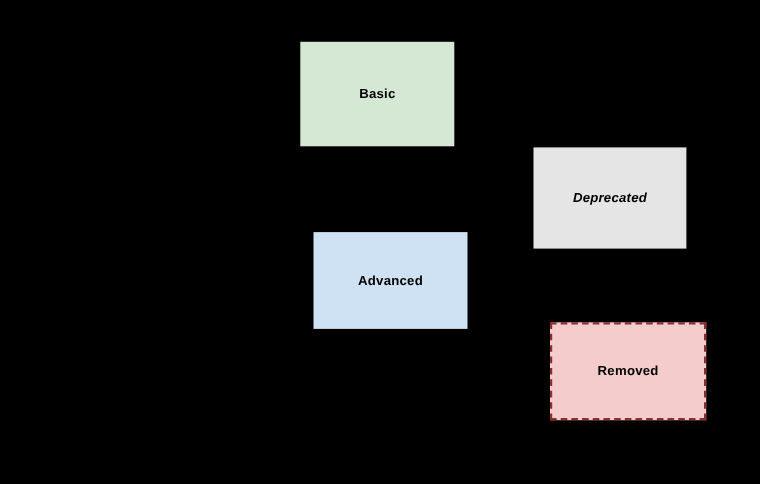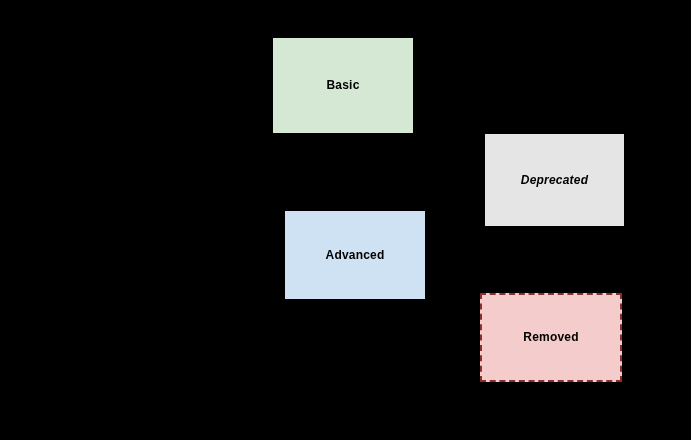--- a/index.html
+++ b/index.html
@@ -58,21 +58,21 @@
     margin-left: 12px;
   }
   #node-deprecated {
     left: 485px;  top: 134px;
     width: 139px; height: 92px;
     background: #e5e5e5;
     border: none;
     font-style: italic;
   }
   #node-removed {
-    left: 480px;  top: 293px;
+    left: 500px;  top: 293px;
     width: 142px; height: 89px;
     background: #f4cccc;
     border: 2px dashed #8b2e2e;
   }
 </style>
 </head>
 <body>
 
 <div id="canvas">
 

